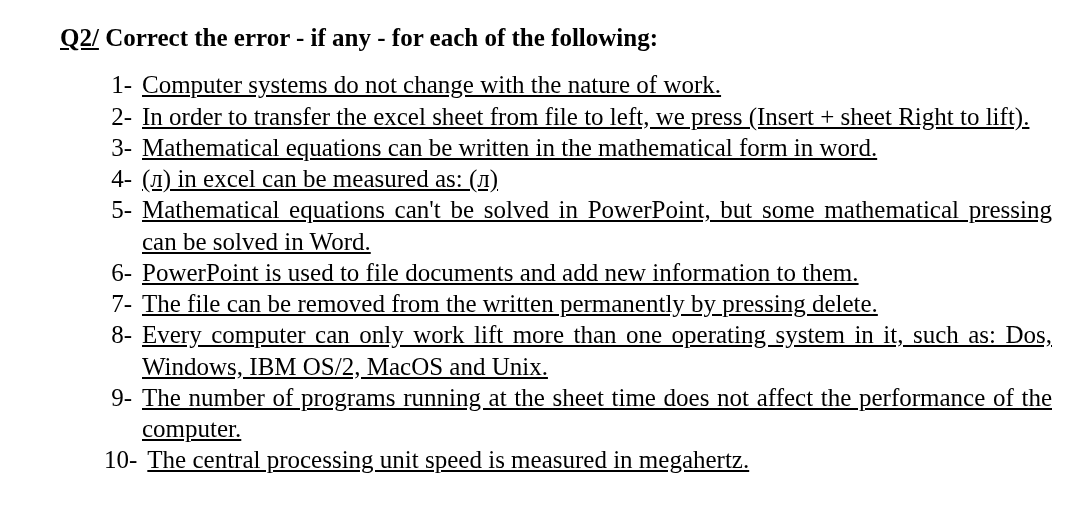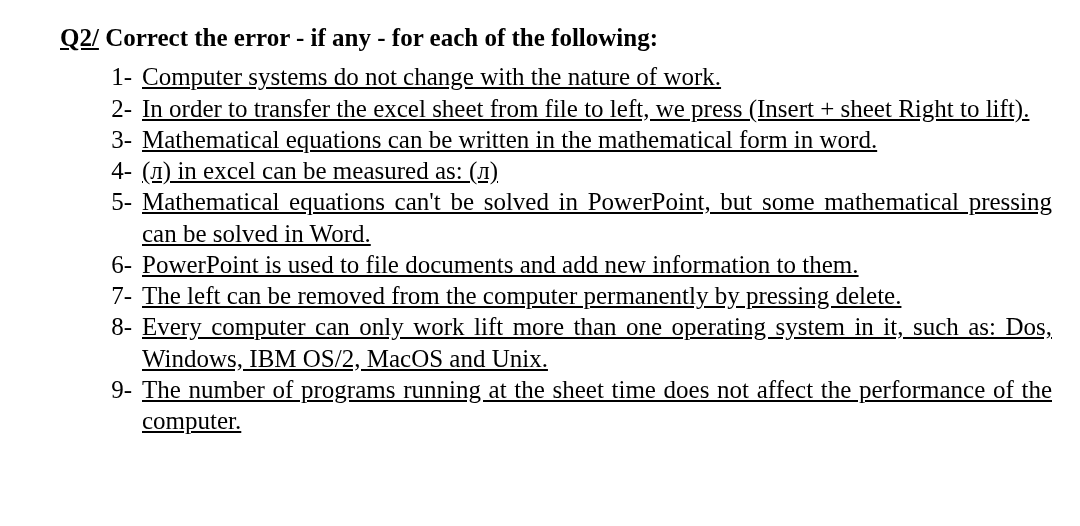--- a/index.html
+++ b/index.html
@@ -6,21 +6,21 @@
   html, body { width: 1080px; height: 526px; background: #ffffff; }
   body {
     font-family: "Times New Roman", Times, serif;
     font-size: 25px;
     color: #000000;
     padding: 22px 28px 22px 60px;
     line-height: 1.25;
   }
   .heading {
     font-weight: bold;
-    margin-bottom: 8px;
+    margin-bottom: 16px;
   }
   .heading .qnum {
     text-decoration: underline;
   }
   .list {
     padding-left: 44px;
   }
   .item {
     display: flex;
     margin: 0;
@@ -64,23 +64,27 @@
   <div class="item">
     <div class="num">5-</div>
     <div class="txt justify">Mathematical equations can't be solved in PowerPoint, but some mathematical pressing can be solved in Word.</div>
   </div>
   <div class="item">
     <div class="num">6-</div>
     <div class="txt">PowerPoint is used to file documents and add new information to them.</div>
   </div>
   <div class="item">
     <div class="num">7-</div>
-    <div class="txt">The left can be removed from the computer permanently by pressing delete.</div>
+    <div class="txt">The file can be removed from the written permanently by pressing delete.</div>
   </div>
   <div class="item">
     <div class="num">8-</div>
     <div class="txt justify">Every computer can only work lift more than one operating system in it, such as: Dos, Windows, IBM OS/2, MacOS and Unix.</div>
   </div>
   <div class="item">
     <div class="num">9-</div>
     <div class="txt justify">The number of programs running at the sheet time does not affect the performance of the computer.</div>
   </div>
+  <div class="item">
+    <div class="num">10-</div>
+    <div class="txt">The central processing unit speed is measured in megahertz.</div>
+  </div>
 </div>
 
 </body></html>

